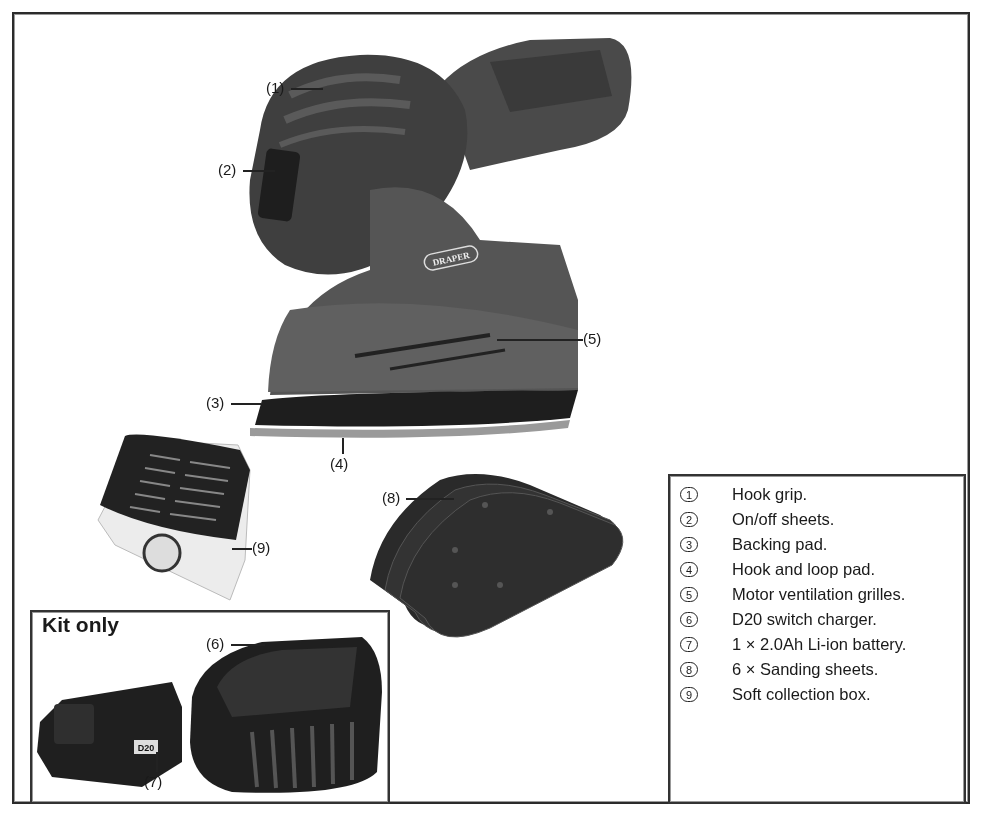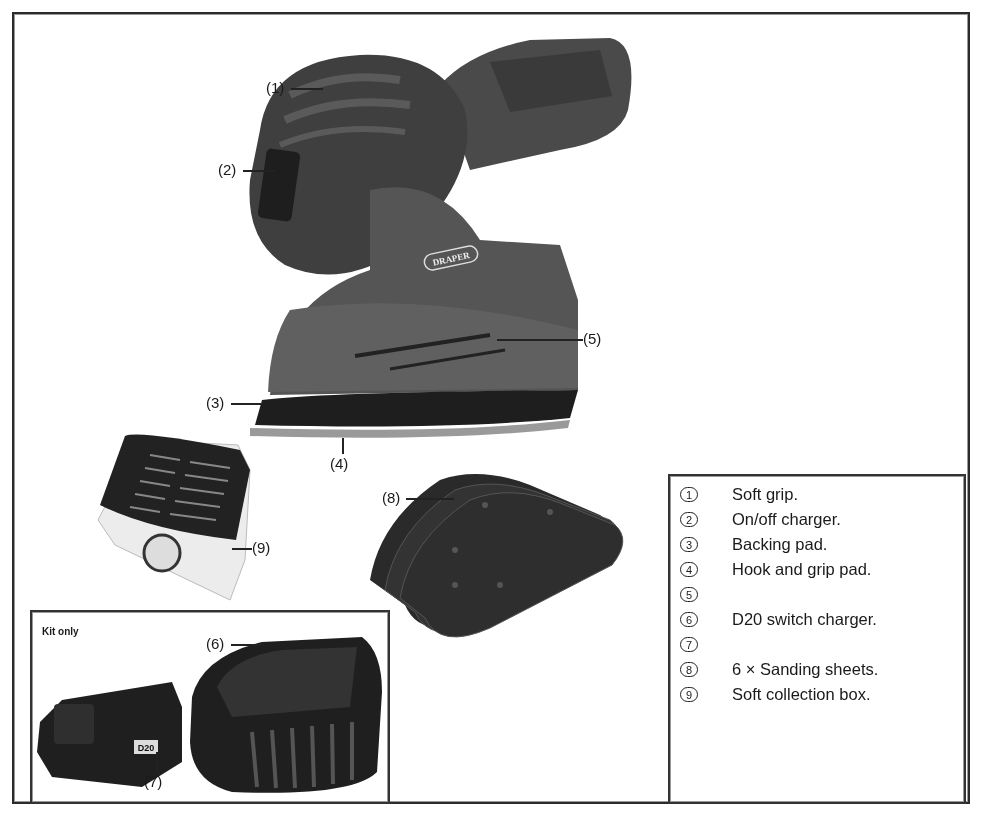--- a/index.html
+++ b/index.html
@@ -6,21 +6,21 @@
   body { width: 982px; height: 814px; position: relative; overflow: hidden; font-family: "Liberation Sans", sans-serif; color: #1a1a1a; }
   .frame { position: absolute; left: 12px; top: 12px; width: 954px; height: 788px; border: 2px solid #2b2b2b; box-shadow: 0 0 0 1px #9a9a9a inset; }
   .callout { position: absolute; font-size: 15px; color: #1a1a1a; line-height: 1; white-space: nowrap; }
   .leader { position: absolute; height: 1.5px; background: #222; }
   .vleader { position: absolute; width: 1.5px; background: #222; }
   .legend { position: absolute; left: 668px; top: 474px; width: 294px; height: 326px; border: 2px solid #333; box-shadow: 0 0 0 1px #999 inset; background: #fff; }
   .legend ul { list-style: none; margin: 0; padding: 6px 0 0 10px; }
   .legend li { display: flex; align-items: center; height: 25px; font-size: 16.5px; }
   .legend .num { width: 18px; height: 15px; border: 1.5px solid #222; border-radius: 9px; font-size: 11px; display: flex; align-items: center; justify-content: center; margin-right: 34px; box-sizing: border-box; }
   .kit { position: absolute; left: 30px; top: 610px; width: 356px; height: 190px; border: 2px solid #333; box-shadow: 0 0 0 1px #999 inset; background: #fff; }
-  .kit-title { position: absolute; left: 10px; top: 14px; font-size: 10px; font-weight: bold; }
+  .kit-title { position: absolute; left: 10px; top: 1px; font-size: 21px; font-weight: bold; }
   svg { position: absolute; left: 0; top: 0; }
 </style>
 </head>
 <body>
 
 <div class="frame"></div>
 
 <svg width="982" height="814">
 
   <path d="M440 85 Q470 52 530 40 L610 38 Q640 44 628 110 Q620 140 560 150 L470 170 Z" fill="#4a4a4a"></path>
@@ -118,43 +118,45 @@
   <div class="callout" style="left:174px;top:24px;">(6)</div>
   <div class="leader" style="left:199px;top:32px;width:34px;"></div>
   <div class="callout" style="left:112px;top:162px;">(7)</div>
   <div class="vleader" style="left:124px;top:140px;height:20px;"></div>
 </div>
 
 <div class="legend">
   <ul>
     <li>
         <span class="num">1</span>
-        <span>Soft grip.</span>
+        <span>Hook grip.</span>
       </li>
     <li>
         <span class="num">2</span>
-        <span>On/off charger.</span>
+        <span>On/off sheets.</span>
       </li>
     <li>
         <span class="num">3</span>
         <span>Backing pad.</span>
       </li>
     <li>
         <span class="num">4</span>
-        <span>Hook and grip pad.</span>
+        <span>Hook and loop pad.</span>
       </li>
     <li>
         <span class="num">5</span>
+        <span>Motor ventilation grilles.</span>
       </li>
     <li>
         <span class="num">6</span>
         <span>D20 switch charger.</span>
       </li>
     <li>
         <span class="num">7</span>
+        <span>1 × 2.0Ah Li-ion battery.</span>
       </li>
     <li>
         <span class="num">8</span>
         <span>6 × Sanding sheets.</span>
       </li>
     <li>
         <span class="num">9</span>
         <span>Soft collection box.</span>
       </li>
   </ul>

